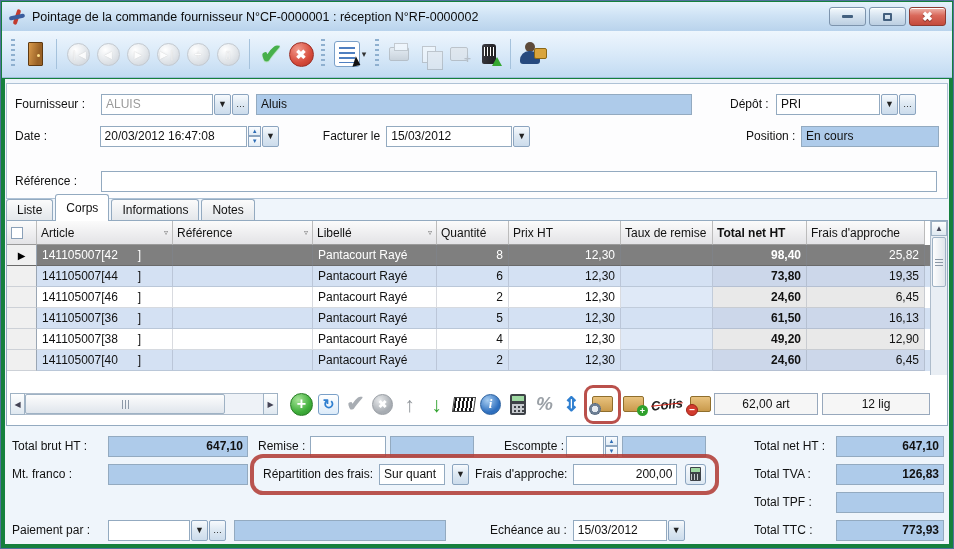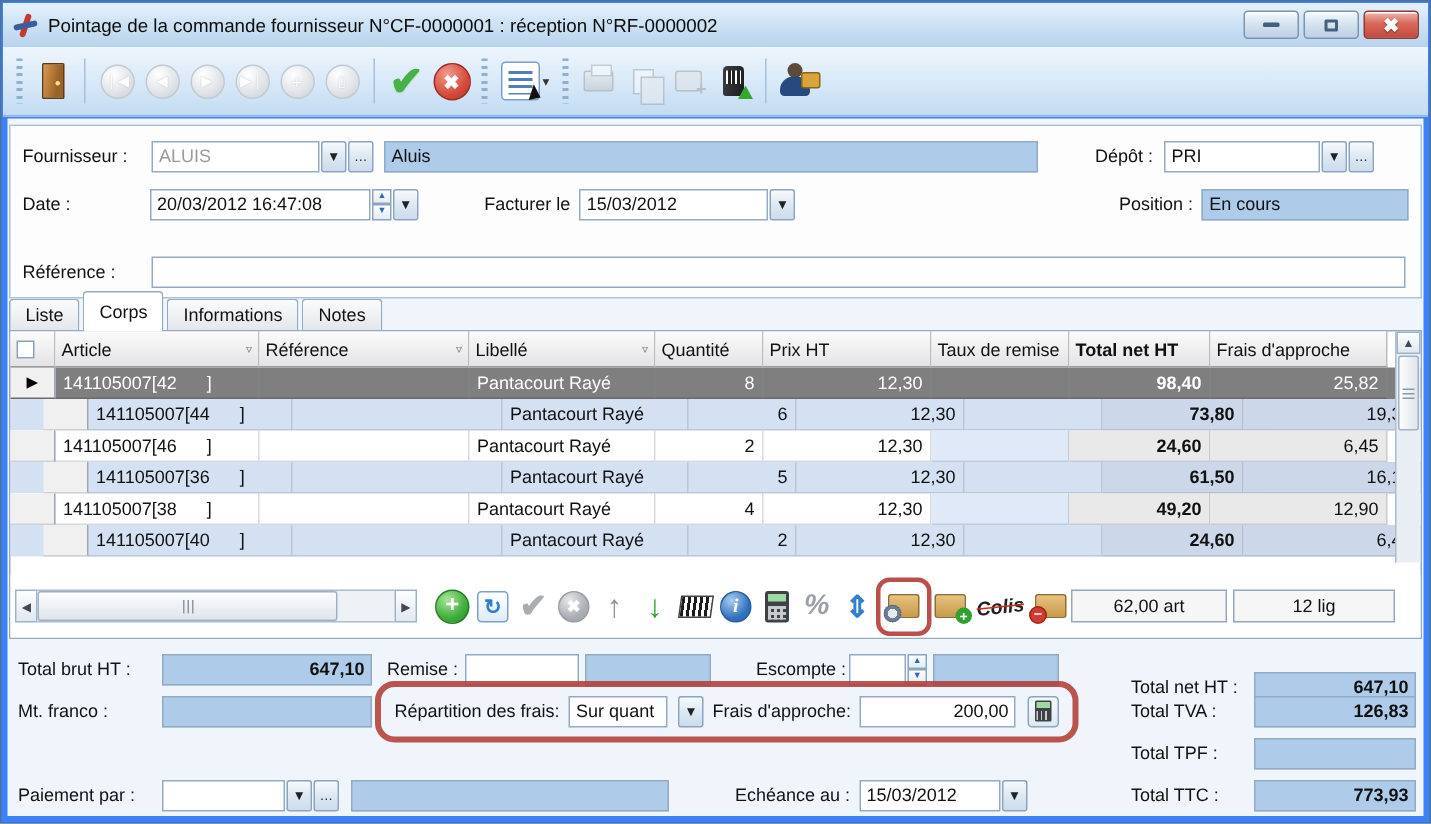--- a/index.html
+++ b/index.html
@@ -1,18 +1,18 @@
 <!DOCTYPE html>
 <html><head>
 <meta charset="utf-8">
 <style>
   * { box-sizing: border-box; margin: 0; padding: 0; }
   html,body { width:954px; height:549px; }
   body { font-family: "Liberation Sans", sans-serif; font-size: 12px; color:#111; background:#fff; }
-  #window { position:relative; width:954px; height:549px; background:#3b82f6; border:1px solid #50719a; overflow:hidden; }
+  #window { position:relative; width:954px; height:549px; background:#15803d; border:1px solid #50719a; overflow:hidden; }
 
   
   .titlebar { position:absolute; left:1px; right:1px; top:1px; height:29px;
     background:linear-gradient(#e6f2fc,#cfe3f5 45%,#b9d3ec); display:flex; align-items:center; padding:0 6px; }
   .appicon { width:18px; height:18px; position:relative; margin-right:6px; }
   .appicon .blade1{position:absolute;left:7px;top:1px;width:4px;height:16px;background:#c23b2e;transform:rotate(18deg);border-radius:2px;}
   .appicon .blade2{position:absolute;left:1px;top:7px;width:16px;height:4px;background:#3b5d9e;transform:rotate(-12deg);border-radius:2px;}
   .title { font-size:12.5px; color:#0c0c0c; white-space:nowrap; }
   .winbtns { margin-left:auto; display:flex; gap:3px; }
   .wbtn { width:37px; height:19px; border:1px solid #7d94ad; border-radius:3px;
@@ -94,21 +94,21 @@
   .w-sel{width:30px;} .w-art{width:136px;} .w-ref{width:140px;} .w-lib{width:124px;} .w-qte{width:72px;}
   .w-prix{width:112px;} .w-taux{width:92px;} .w-tot{width:94px;font-weight:bold;} .w-fra{width:118px;}
   .trow { display:flex; height:21px; }
   .td { border-right:1px solid rgba(130,140,155,.30); border-bottom:1px solid rgba(140,152,168,.35);
     display:flex; align-items:center; padding:0 5px; overflow:hidden; white-space:pre; }
   .td.num { justify-content:flex-end; }
   .c-sel { background:#f0f0f0 !important; border-right:1px solid #9aa6b4; color:#000; justify-content:center; padding:0; }
   .r-white { background:#fff; }
   .r-white .c-taux { background:#dfe9f7; }
   .r-white .c-tot, .r-white .c-fra { background:#e9e9e9; }
-  .r-alt { background:#d4e1f3;justify-content:flex-end; }
+  .r-alt { background:#d4e1f3; }
   .r-alt .c-tot, .r-alt .c-fra { background:#ccd7ea; }
   .r-sel { background:#7f7f7f; color:#fff; }
   .r-sel .td { border-bottom-color:#6a6a6a; }
   .rowptr { font-size:10px; color:#000; }
 
   
   .vscroll { position:absolute; right:0; top:0; width:17px; height:154px; background:#e9eef4; border-left:1px solid #aebccb; }
   .vs-btn { height:15px; border:1px solid #9fb2c4; background:linear-gradient(#fdfefe,#dfe8f0); display:flex; align-items:center; justify-content:center; font-size:8px; color:#445; }
   .vs-thumb { margin:1px; height:50px; border:1px solid #9fb2c4; border-radius:2px; background:linear-gradient(90deg,#fdfdfd,#dfe5ec);
     display:flex; flex-direction:column; align-items:center; justify-content:center; gap:2px; }
@@ -496,21 +496,21 @@
         <span class="tf" style="width:76px;"></span>
         <span class="tf ro" style="width:84px; margin-left:4px;"></span>
         <span class="lbl" style="margin-left:30px; width:62px;">Escompte :</span>
         <span class="tf" style="width:38px;"></span>
         <span class="spin">
             <div>▲</div>
             <div>▼</div>
           </span>
         <span class="tf ro" style="width:84px; margin-left:4px;"></span>
       </div>
-      <div class="rightcol" style="top:18px;">
+      <div class="rightcol" style="top:6px;">
         <span class="lbl" style="width:82px;">Total net HT :</span>
         <span class="tf ro tval" style="width:108px;">647,10</span>
       </div>
 
       <div class="totrow" style="top:34px;">
         <span class="lbl" style="width:96px;">Mt. franco :</span>
         <span class="tf ro" style="width:140px;"></span>
         <div class="annot2">
           <span class="lbl">Répartition des frais:</span>
           <span class="tf" style="width:66px;">Sur quant</span>

